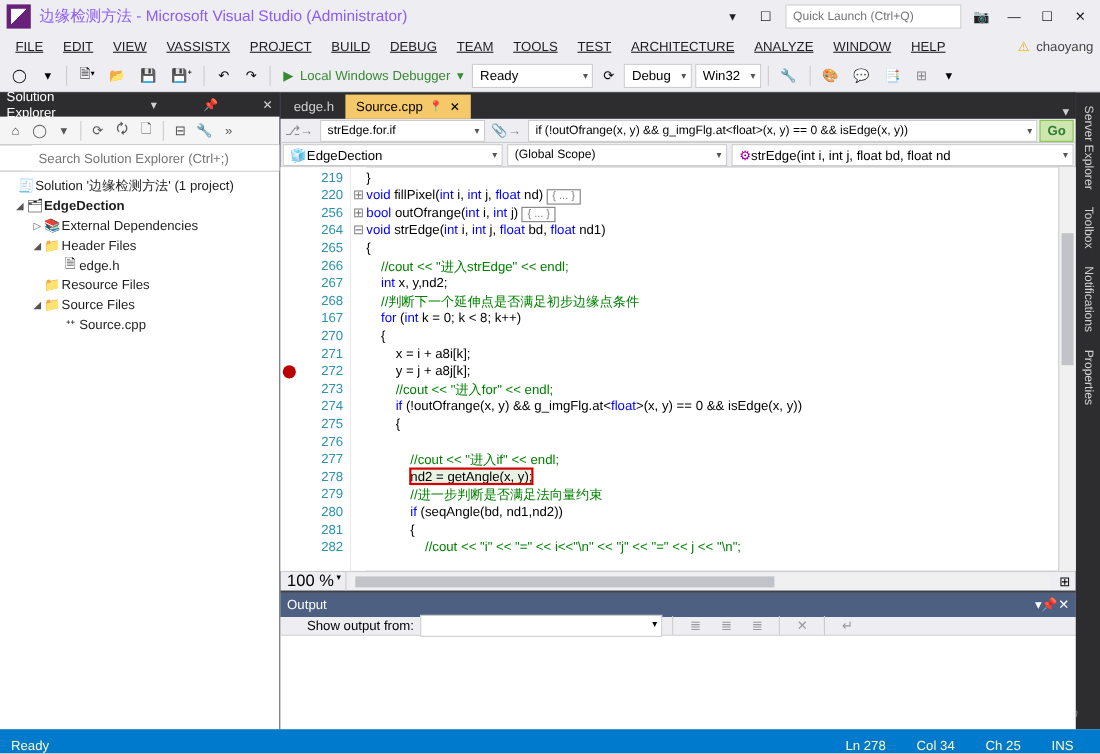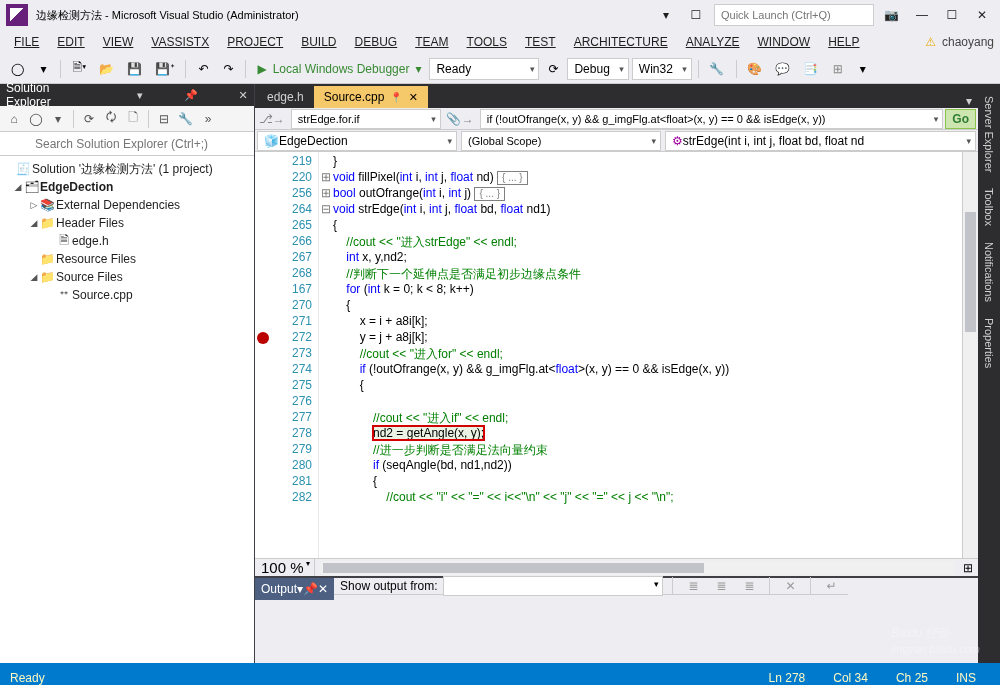--- a/index.html
+++ b/index.html
@@ -1,20 +1,20 @@
 <!DOCTYPE html>
 <html><head>
 <meta charset="utf-8">
 <style>
 * { margin: 0; padding: 0; box-sizing: border-box; font-family: "Segoe UI", Tahoma, sans-serif; font-size: 12px; }
 body { width: 1000px; height: 685px; background: #eeeef2; overflow: hidden; display: flex; flex-direction: column; }
 .titlebar { height: 30px; background: #eeeef2; display: flex; align-items: center; padding: 0 6px; }
 .titlebar .vslogo { width: 22px; height: 22px; background: #68217a; margin-right: 8px; position: relative; }
 .titlebar .vslogo::before { content: ""; position: absolute; inset: 4px; background: linear-gradient(135deg,#fff 0 50%,transparent 50%); }
-.titlebar .title { flex: 1; font-size: 11px; color: #000000; }
+.titlebar .title { flex: 1; font-size: 14px; color: #8b5cf6; }
 .titlebar .winbtns { display: flex; gap: 6px; align-items: center; }
 .titlebar .iconbtn { width: 24px; height: 24px; display: flex; align-items: center; justify-content: center; color: #1e1e1e; cursor: pointer; }
 .titlebar .ql { width: 160px; height: 22px; border: 1px solid #ccc; background: #fff; padding: 0 6px; color: #999; font-size: 11px; }
 .menubar { height: 24px; background: #eeeef2; display: flex; align-items: center; padding: 0 6px; gap: 2px; }
 .menubar .menu { padding: 2px 8px; font-size: 12px; color: #1e1e1e; cursor: pointer; text-decoration: underline; text-decoration-color: transparent; }
 .menubar .menu u { text-decoration: underline; }
 .menubar .user { margin-left: auto; display: flex; align-items: center; gap: 6px; color: #444; }
 .toolbar { height: 30px; background: #eeeef2; border-bottom: 1px solid #ccc; display: flex; align-items: center; padding: 0 6px; gap: 3px; }
 .tb-btn { height: 22px; min-width: 22px; padding: 0 4px; display: flex; align-items: center; justify-content: center; border: 1px solid transparent; cursor: pointer; }
 .tb-sep { width: 1px; height: 18px; background: #ccc; margin: 0 3px; }
@@ -60,23 +60,23 @@
 .cmt { color: #008000; }
 .fold-box { color: #808080; border: 1px solid #808080; padding: 0 4px; font-size: 10px; height: 14px; display: inline-flex; align-items: center; }
 .hl-red { outline: 2px solid #d40000; outline-offset: -1px; background: #e9f2e3; }
 .vscroll { width: 16px; background: #f0f0f0; border-left: 1px solid #ccc; position: relative; }
 .vscroll .thumb { position: absolute; left: 2px; right: 2px; top: 60px; height: 120px; background: #c2c3c9; }
 .zoom-row { height: 18px; background: #eeeef2; border-top: 1px solid #ccc; display: flex; align-items: center; }
 .zoom-row .zoom { width: 60px; font-size: 15px; padding-left: 6px; border-right: 1px solid #ccc; position: relative; }
 .zoom-row .zoom::after { content: "▾"; position: absolute; right: 4px; font-size: 8px; }
 .zoom-row .hscroll { flex: 1; height: 14px; background: #f0f0f0; margin: 0 4px; position: relative; }
 .zoom-row .hscroll .thumb { position: absolute; top: 2px; bottom: 2px; left: 4px; width: 60%; background: #c2c3c9; }
-.output-panel { background: #eeeef2; border-top: 2px solid #3f3f46; display: flex; flex-direction: row; }
+.output-panel { background: #eeeef2; border-top: 2px solid #3f3f46; display: flex; flex-direction: column; }
 .output-header { height: 22px; background: #4d6082; color: #fff; display: flex; align-items: center; padding: 0 6px; font-size: 12px; }
-.output-toolbar { height: 17px; background: #eeeef2; display: flex; align-items: center; padding: 0 6px; gap: 6px; border-bottom: 1px solid #ccc; }
+.output-toolbar { height: 17px; background: #eeeef2; display: flex; align-items: center; padding: 0 24px; gap: 6px; border-bottom: 1px solid #ccc; }
 .output-toolbar .lbl { font-size: 12px; }
 .output-toolbar .combo { width: 220px; height: 20px; border: 1px solid #ccc; background: #fff; position: relative; }
 .output-toolbar .combo::after { content: "▾"; position: absolute; right: 4px; top: 2px; font-size: 9px; }
 .output-toolbar .ob { width: 22px; height: 20px; border: 1px solid transparent; display: flex; align-items: center; justify-content: center; color: #999; }
 .output-body { height: 85px; background: #fff; }
 .right-rail { width: 22px; background: #2d2d30; display: flex; flex-direction: column; align-items: center; padding-top: 4px; }
 .right-rail .rtab { writing-mode: vertical-rl; color: #d0d0d0; font-size: 11px; padding: 8px 2px; cursor: pointer; }
 .statusbar { height: 22px; background: #007acc; color: #fef9c3; display: flex; align-items: flex-end; padding: 0 10px; font-size: 12px; }
 .statusbar .spacer { flex: 1; }
 .statusbar .cell { padding: 0 14px; }

